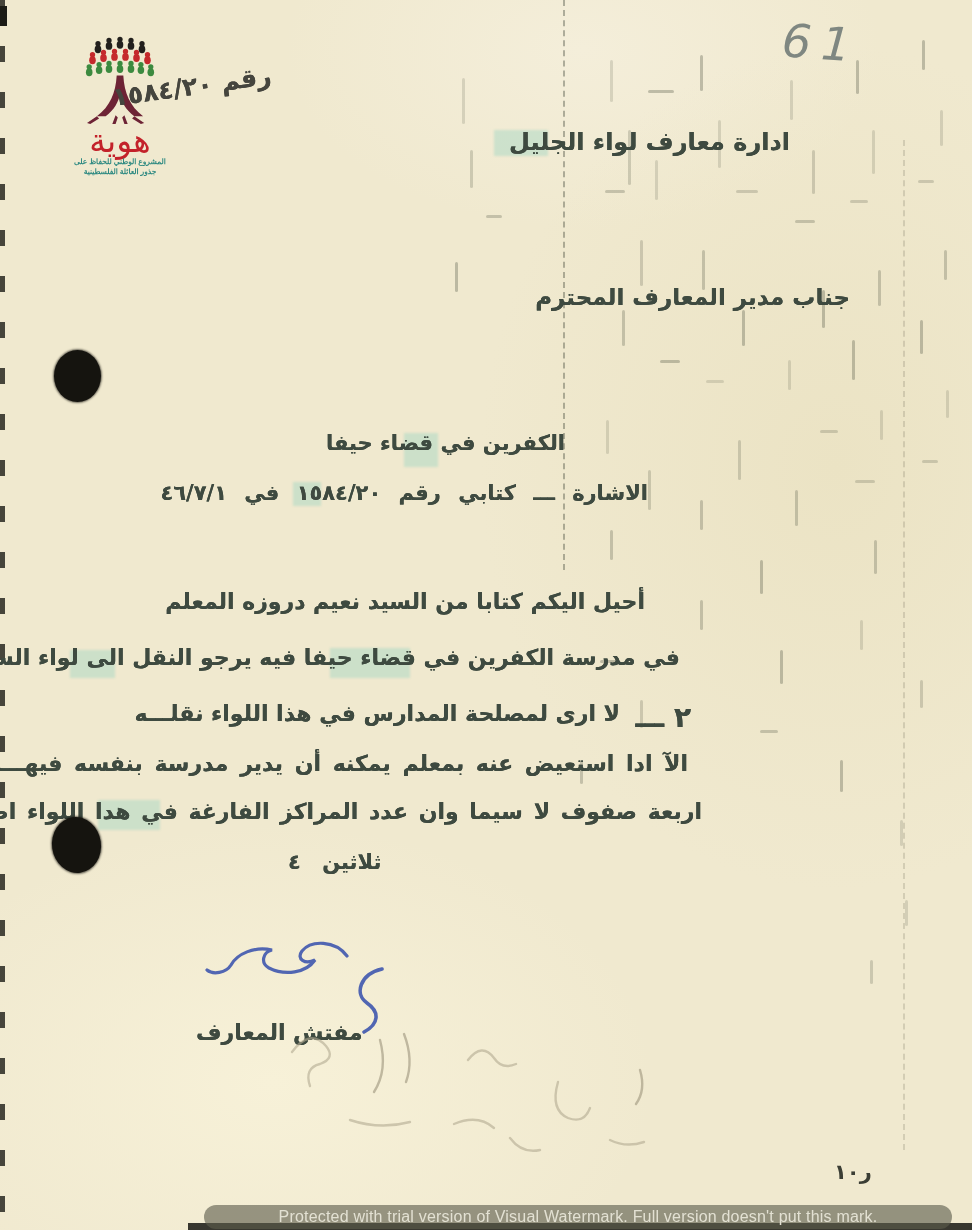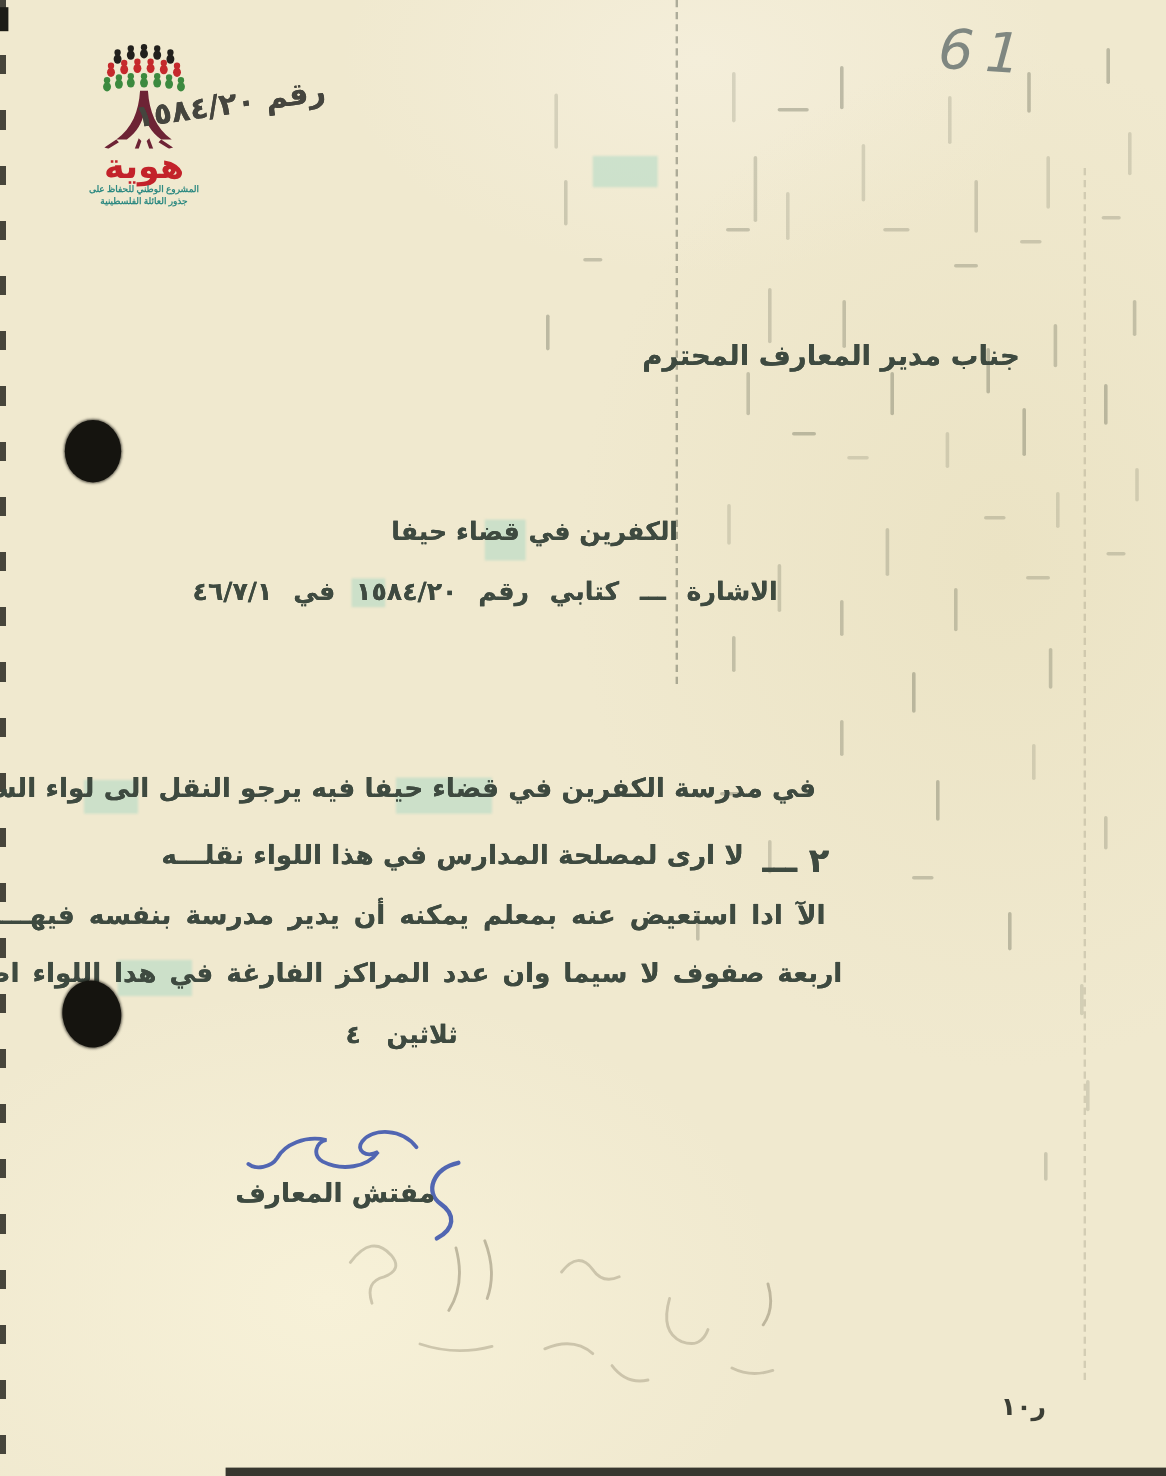--- a/index.html
+++ b/index.html
@@ -31,34 +31,34 @@
   #subj1{right:324px;top:379px;font-size:21px;}
   #subj2{right:407px;top:431px;font-size:21px;}
   #refline{right:324px;top:481px;font-size:21px;word-spacing:10px;}
   #b1{right:327px;top:589px;font-size:22px;}
   #b2{right:292px;top:645px;font-size:22px;}
   #b3n{right:281px;top:701px;font-size:28px;}
   #b3{right:352px;top:701px;font-size:22px;}
   #b4{right:284px;top:751px;font-size:22px;word-spacing:4px;}
   #b5{right:270px;top:799px;font-size:22px;word-spacing:3px;}
   #b6{left:288px;top:850px;font-size:21px;word-spacing:14px;}
-  #sig-title{left:196px;top:983px;font-size:22px;}
+  #sig-title{left:196px;top:1020px;font-size:22px;}
   #sig-flourish{position:absolute;left:205px;top:936px;}
   #sig-scurve{position:absolute;left:346px;top:966px;}
   #pencil-scribbles{position:absolute;left:258px;top:1008px;}
   #pagenum{position:absolute;left:834px;top:1160px;font-size:21px;font-weight:700;color:#3b3e35;
     direction:ltr;unicode-bidi:bidi-override;letter-spacing:9px;}
   #bottom-strip{position:absolute;left:188px;top:1223px;width:784px;height:7px;background:#23231d;opacity:.9;}
   #watermark{position:absolute;left:204px;top:1205px;width:748px;height:24px;border-radius:13px;
     background:rgba(92,92,76,.62);display:flex;align-items:center;justify-content:center;}
   #watermark span{color:#e3e1d3;font-size:16px;font-family:"Liberation Sans", sans-serif;
     letter-spacing:.2px;white-space:nowrap;}
   
   #logo{position:absolute;left:52px;top:36px;width:136px;text-align:center;}
-  #logo-name{color:#c3222a;font-size:29px;font-weight:700;direction:rtl;line-height:1;margin-top:-4px;
+  #logo-name{color:#c3222a;font-size:33px;font-weight:400;direction:rtl;line-height:1;margin-top:-4px;
     font-family:"DejaVu Sans", sans-serif;}
   .logo-tag{color:#2f8a82;font-size:7.5px;font-weight:700;direction:rtl;line-height:1.35;
     font-family:Liberation Serif, serif;}
 </style>
 </head>
 <body>
 
 <div class="page">
 
   <div id="edge-left"></div>
@@ -186,26 +186,28 @@
     </svg>
     <div id="logo-name">هوية</div>
     <div class="logo-tag">المشروع الوطني للحفاظ على</div>
     <div class="logo-tag">جذور العائلة الفلسطينية</div>
   </div>
 
   <div id="ref-top" class="ar">رقم ١٥٨٤/٢٠</div>
 
   <div id="num61">61</div>
 
+  <div id="hdr-org" class="ar">ادارة معارف لواء الجليل</div>
 
   <div id="salutation" class="ar">جناب مدير المعارف المحترم</div>
 
   <div id="subj2" class="ar">الكفرين في قضاء حيفا</div>
   <div id="refline" class="ar">الاشارة ـــ كتابي رقم ١٥٨٤/٢٠ في ٤٦/٧/١</div>
 
+  <div id="b1" class="ar">أحيل اليكم كتابا من السيد نعيم دروزه المعلم</div>
   <div id="b2" class="ar">في مدرسة الكفرين في قضاء حيفا فيه يرجو النقل الى لواء السامرة ·</div>
   <div id="b3n" class="ar">٢ ـــ</div>
   <div id="b3" class="ar">لا ارى لمصلحة المدارس في هذا اللواء نقلـــه</div>
   <div id="b4" class="ar">الآ ادا استعيض عنه بمعلم يمكنه أن يدير مدرسة بنفسه فيهـــا</div>
   <div id="b5" class="ar">اربعة صفوف لا سيما وان عدد المراكز الفارغة في هدا اللواء اصبحت</div>
   <div id="b6" class="ar">ثلاثين ٤</div>
 
   <svg id="sig-flourish" width="150" height="48" viewBox="0 0 150 48">
     <path d="M142,20 C130,4 106,4 97,15 C91,23 100,29 110,24 C101,37 80,40 64,32 C55,27 58,16 67,14 C49,10 32,18 26,29 C21,37 8,39 2,34" fill="none" stroke="#3f57ae" stroke-width="3.2" stroke-linecap="round" opacity=".9"></path>
   </svg>
@@ -230,14 +232,17 @@
       <path d="M382,62 q6,20 -4,34"></path>
     </g>
   </svg>
 
   <div class="punch" style="left:54px;top:350px;width:47px;height:52px;"></div>
   <div class="punch" style="left:52px;top:817px;width:49px;height:56px;transform:rotate(-8deg);"></div>
 
   <div id="pagenum">١٠ر</div>
 
   <div id="bottom-strip"></div>
+  <div id="watermark">
+    <span>Protected with trial version of Visual Watermark. Full version doesn't put this mark.</span>
+  </div>
 
 </div>
 
 </body></html>

